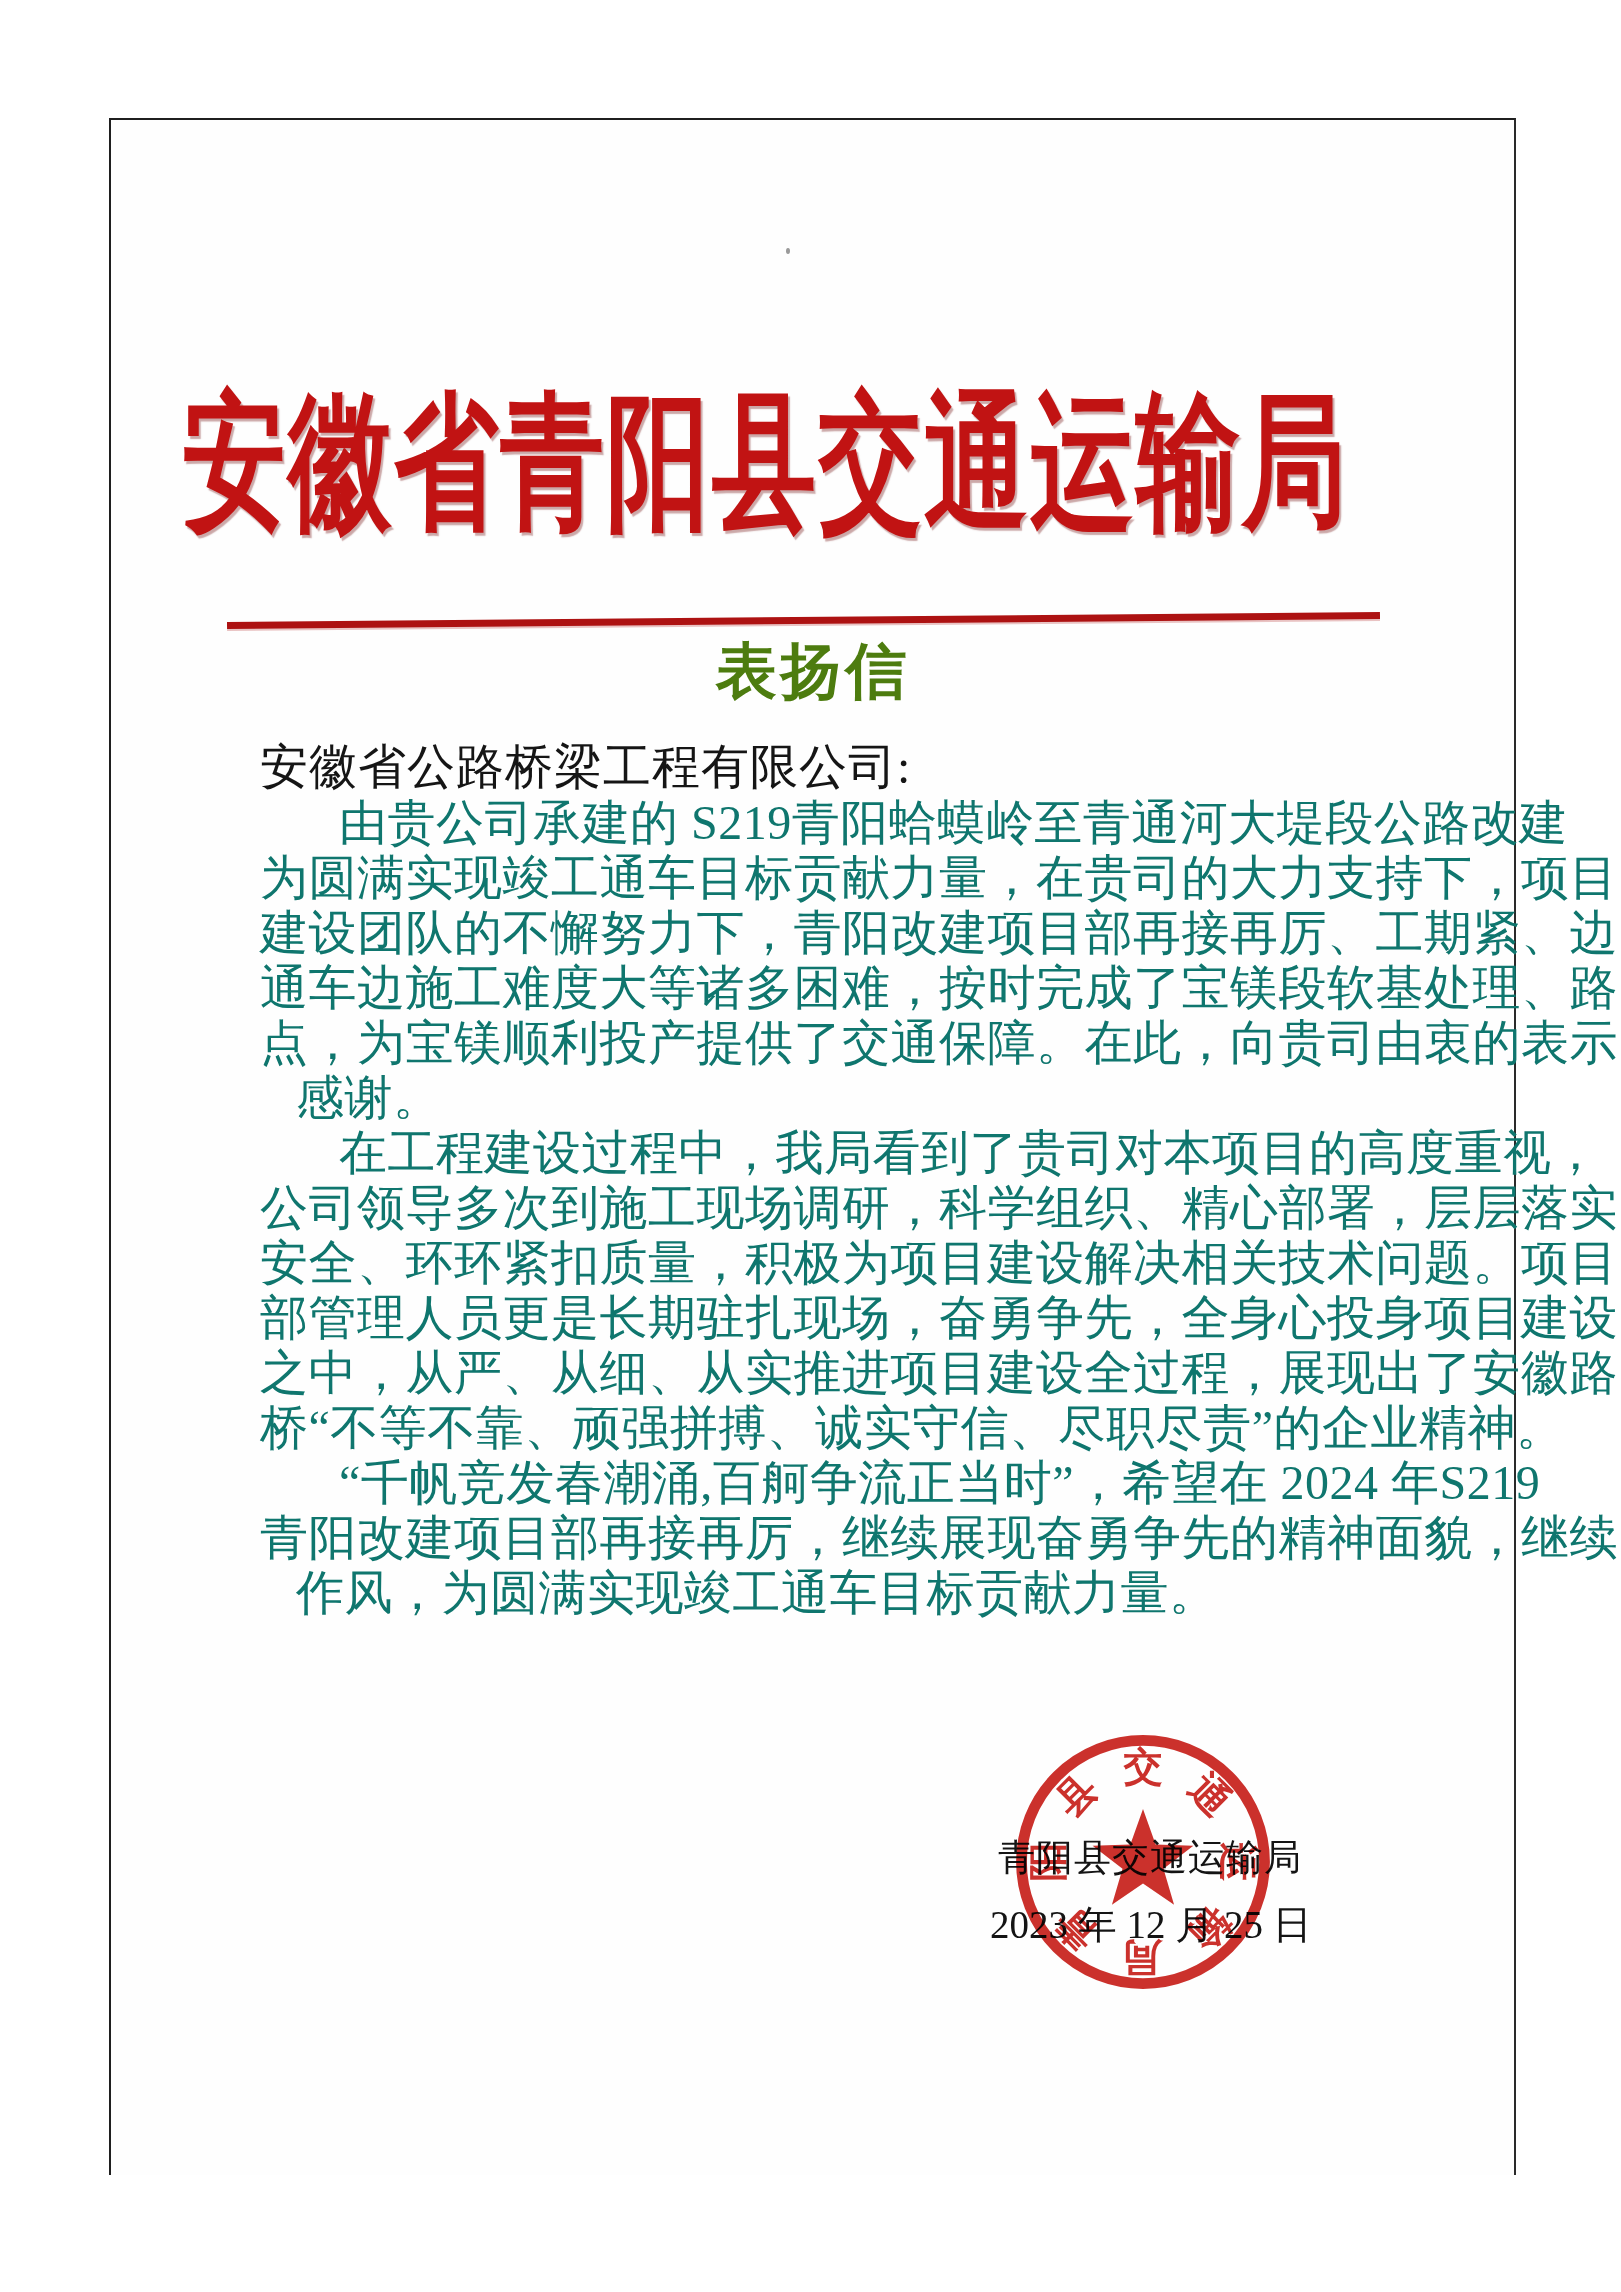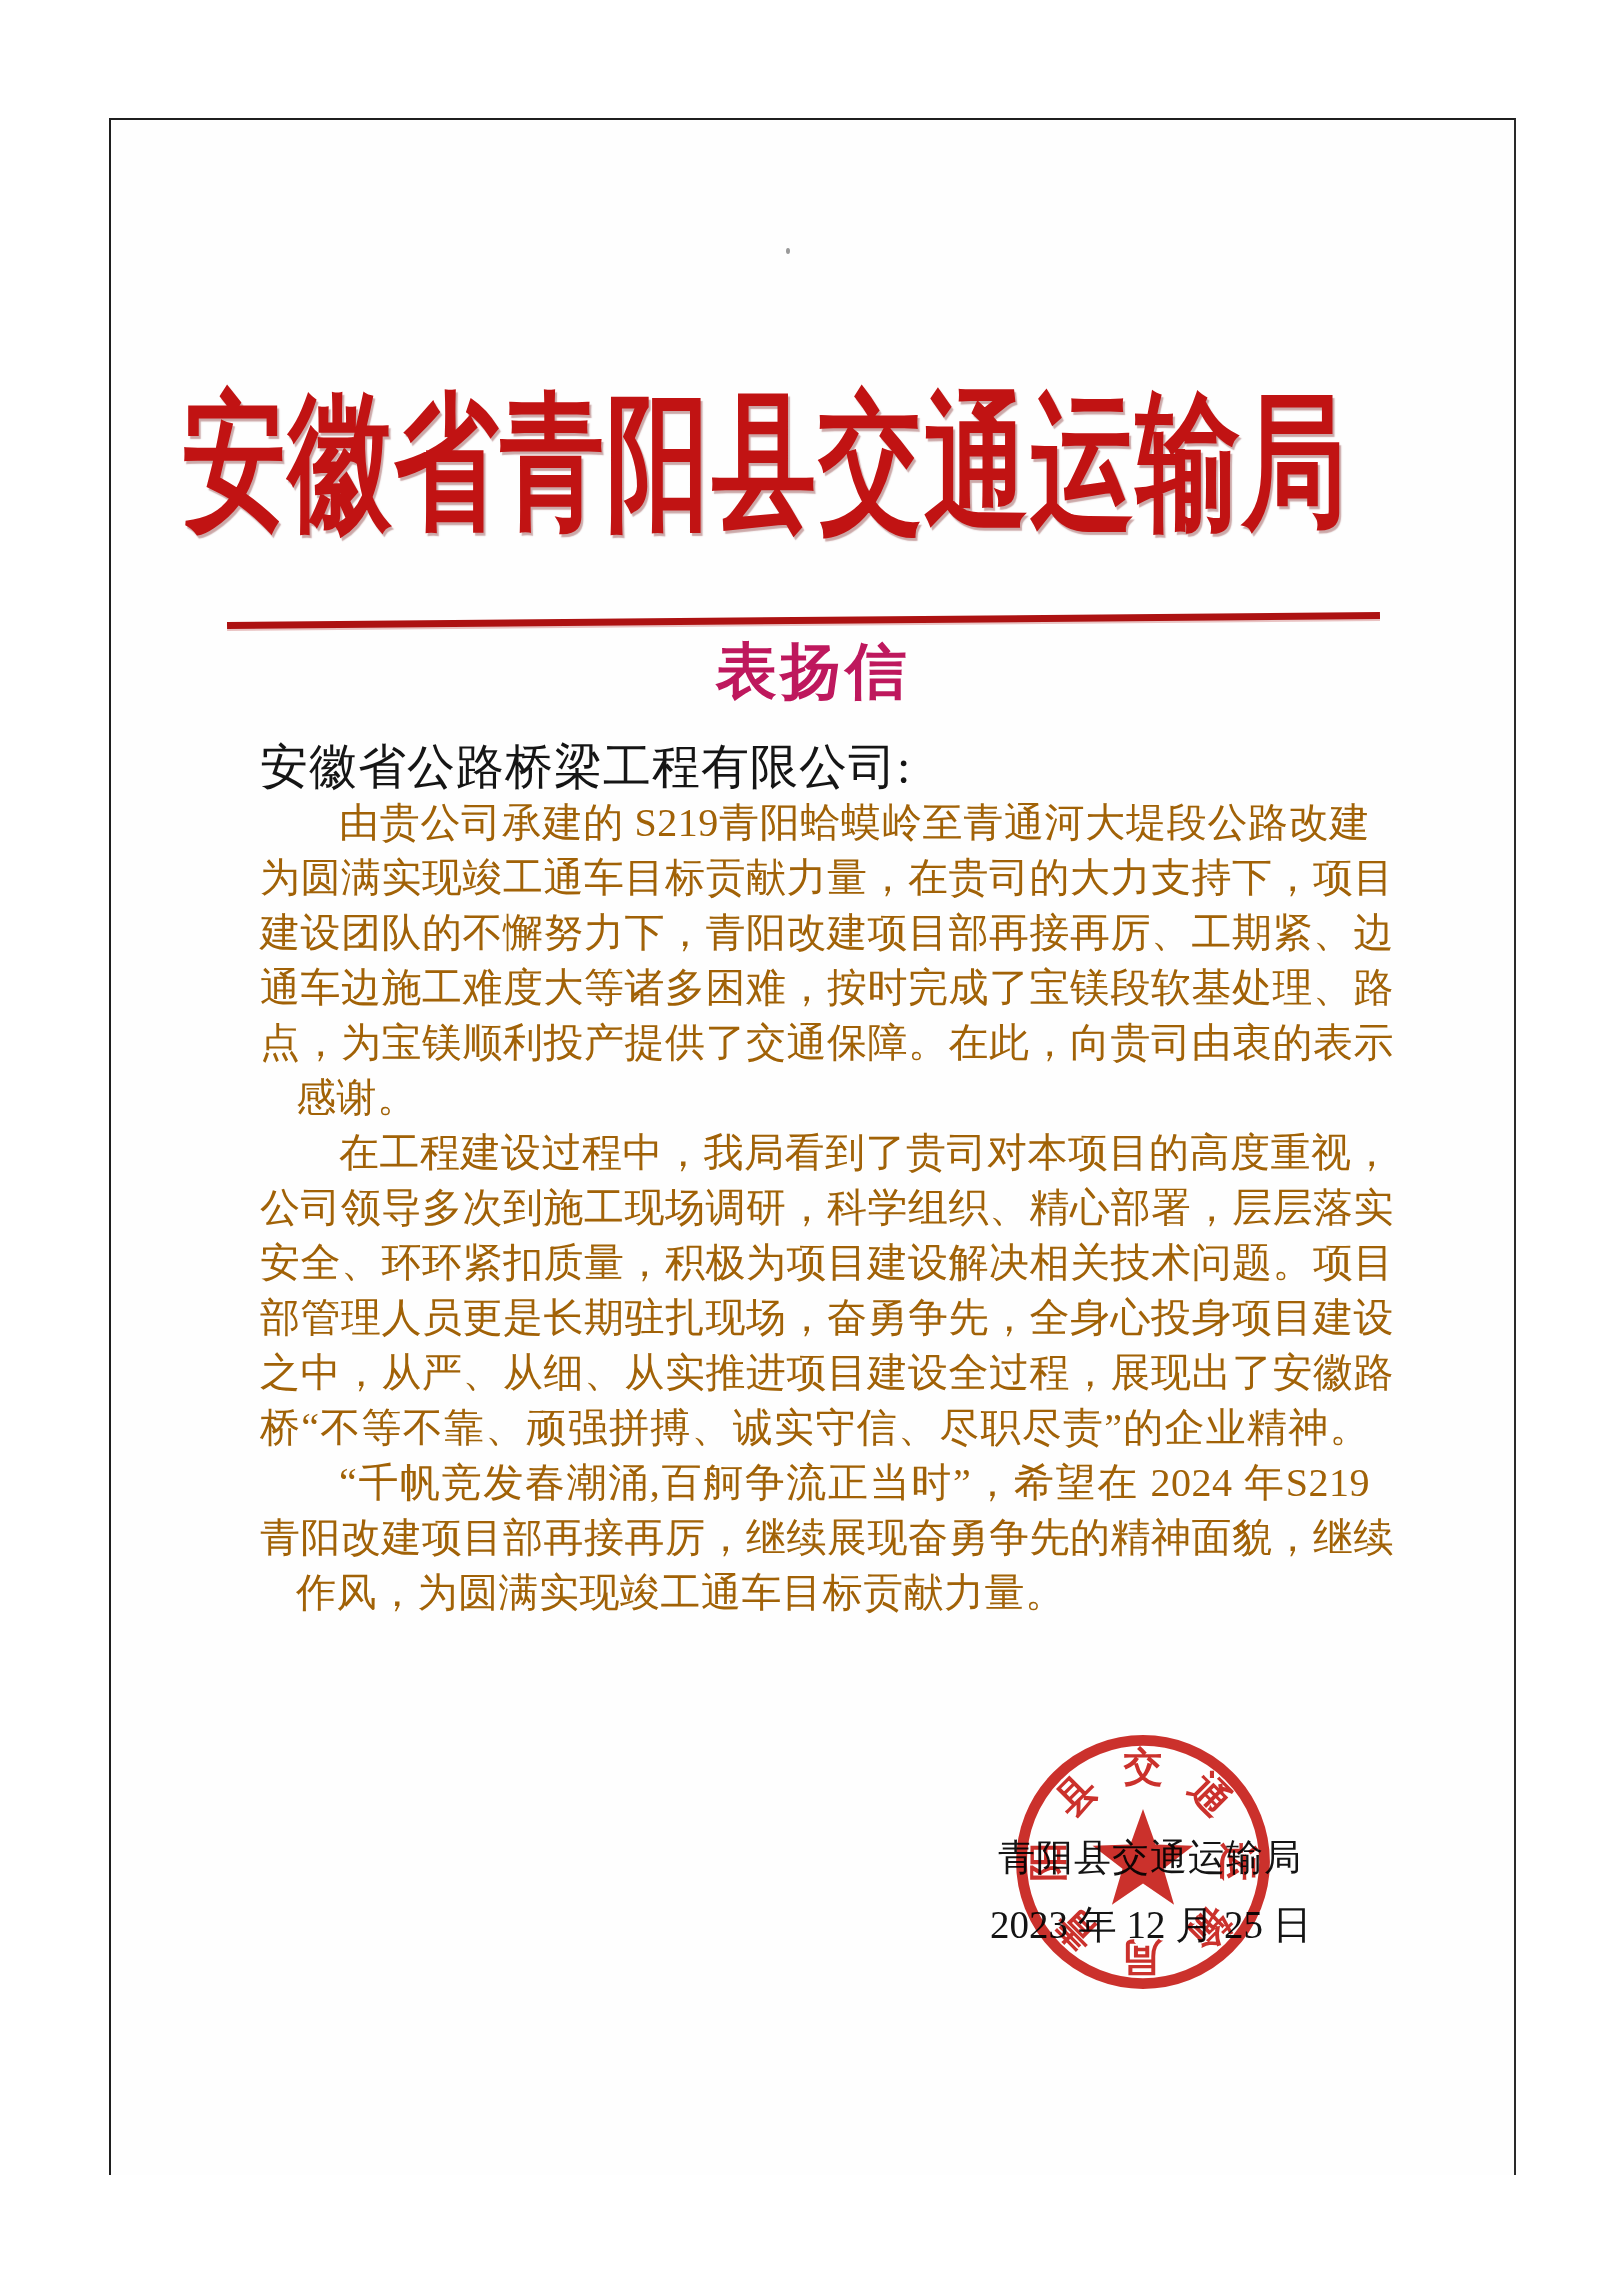--- a/index.html
+++ b/index.html
@@ -20,32 +20,32 @@
     transform:scaleY(1.42);transform-origin:top left;
     text-shadow:2px 2px 1px rgba(110,8,8,.35);
   }
   .red-rule{
     position:absolute;left:227px;top:617px;width:1153px;height:6.9px;
     background:#ad1212;transform:rotate(-0.5deg);
     box-shadow:0 2px 0 rgba(173,18,18,.25);
   }
   .letter-title{
     position:absolute;left:676px;top:631px;width:274px;
-    font-size:61px;font-weight:800;color:#be185d;
+    font-size:61px;font-weight:800;color:#4d7c0f;
     text-align:center;letter-spacing:3.9px;
   }
   .salutation{
     position:absolute;left:260px;top:735px;
     font-size:48px;color:#151515;letter-spacing:1px;white-space:nowrap;
   }
   .body-block{
     position:absolute;left:260px;top:795px;width:1110px;
   }
   .line{
-    height:55px;line-height:55px;font-size:40px;color:#a16207;
+    height:55px;line-height:55px;font-size:48px;color:#0f766e;
     text-align:justify;text-align-last:justify;white-space:nowrap;
     letter-spacing:0.5px;
   }
   .line.indent{text-indent:79px;}
   .line.short{text-align-last:left;margin-left:36px;}
   .signature{
     position:absolute;left:998px;top:1833px;
     font-size:37px;color:#141414;letter-spacing:1px;white-space:nowrap;
   }
   .sign-date{

